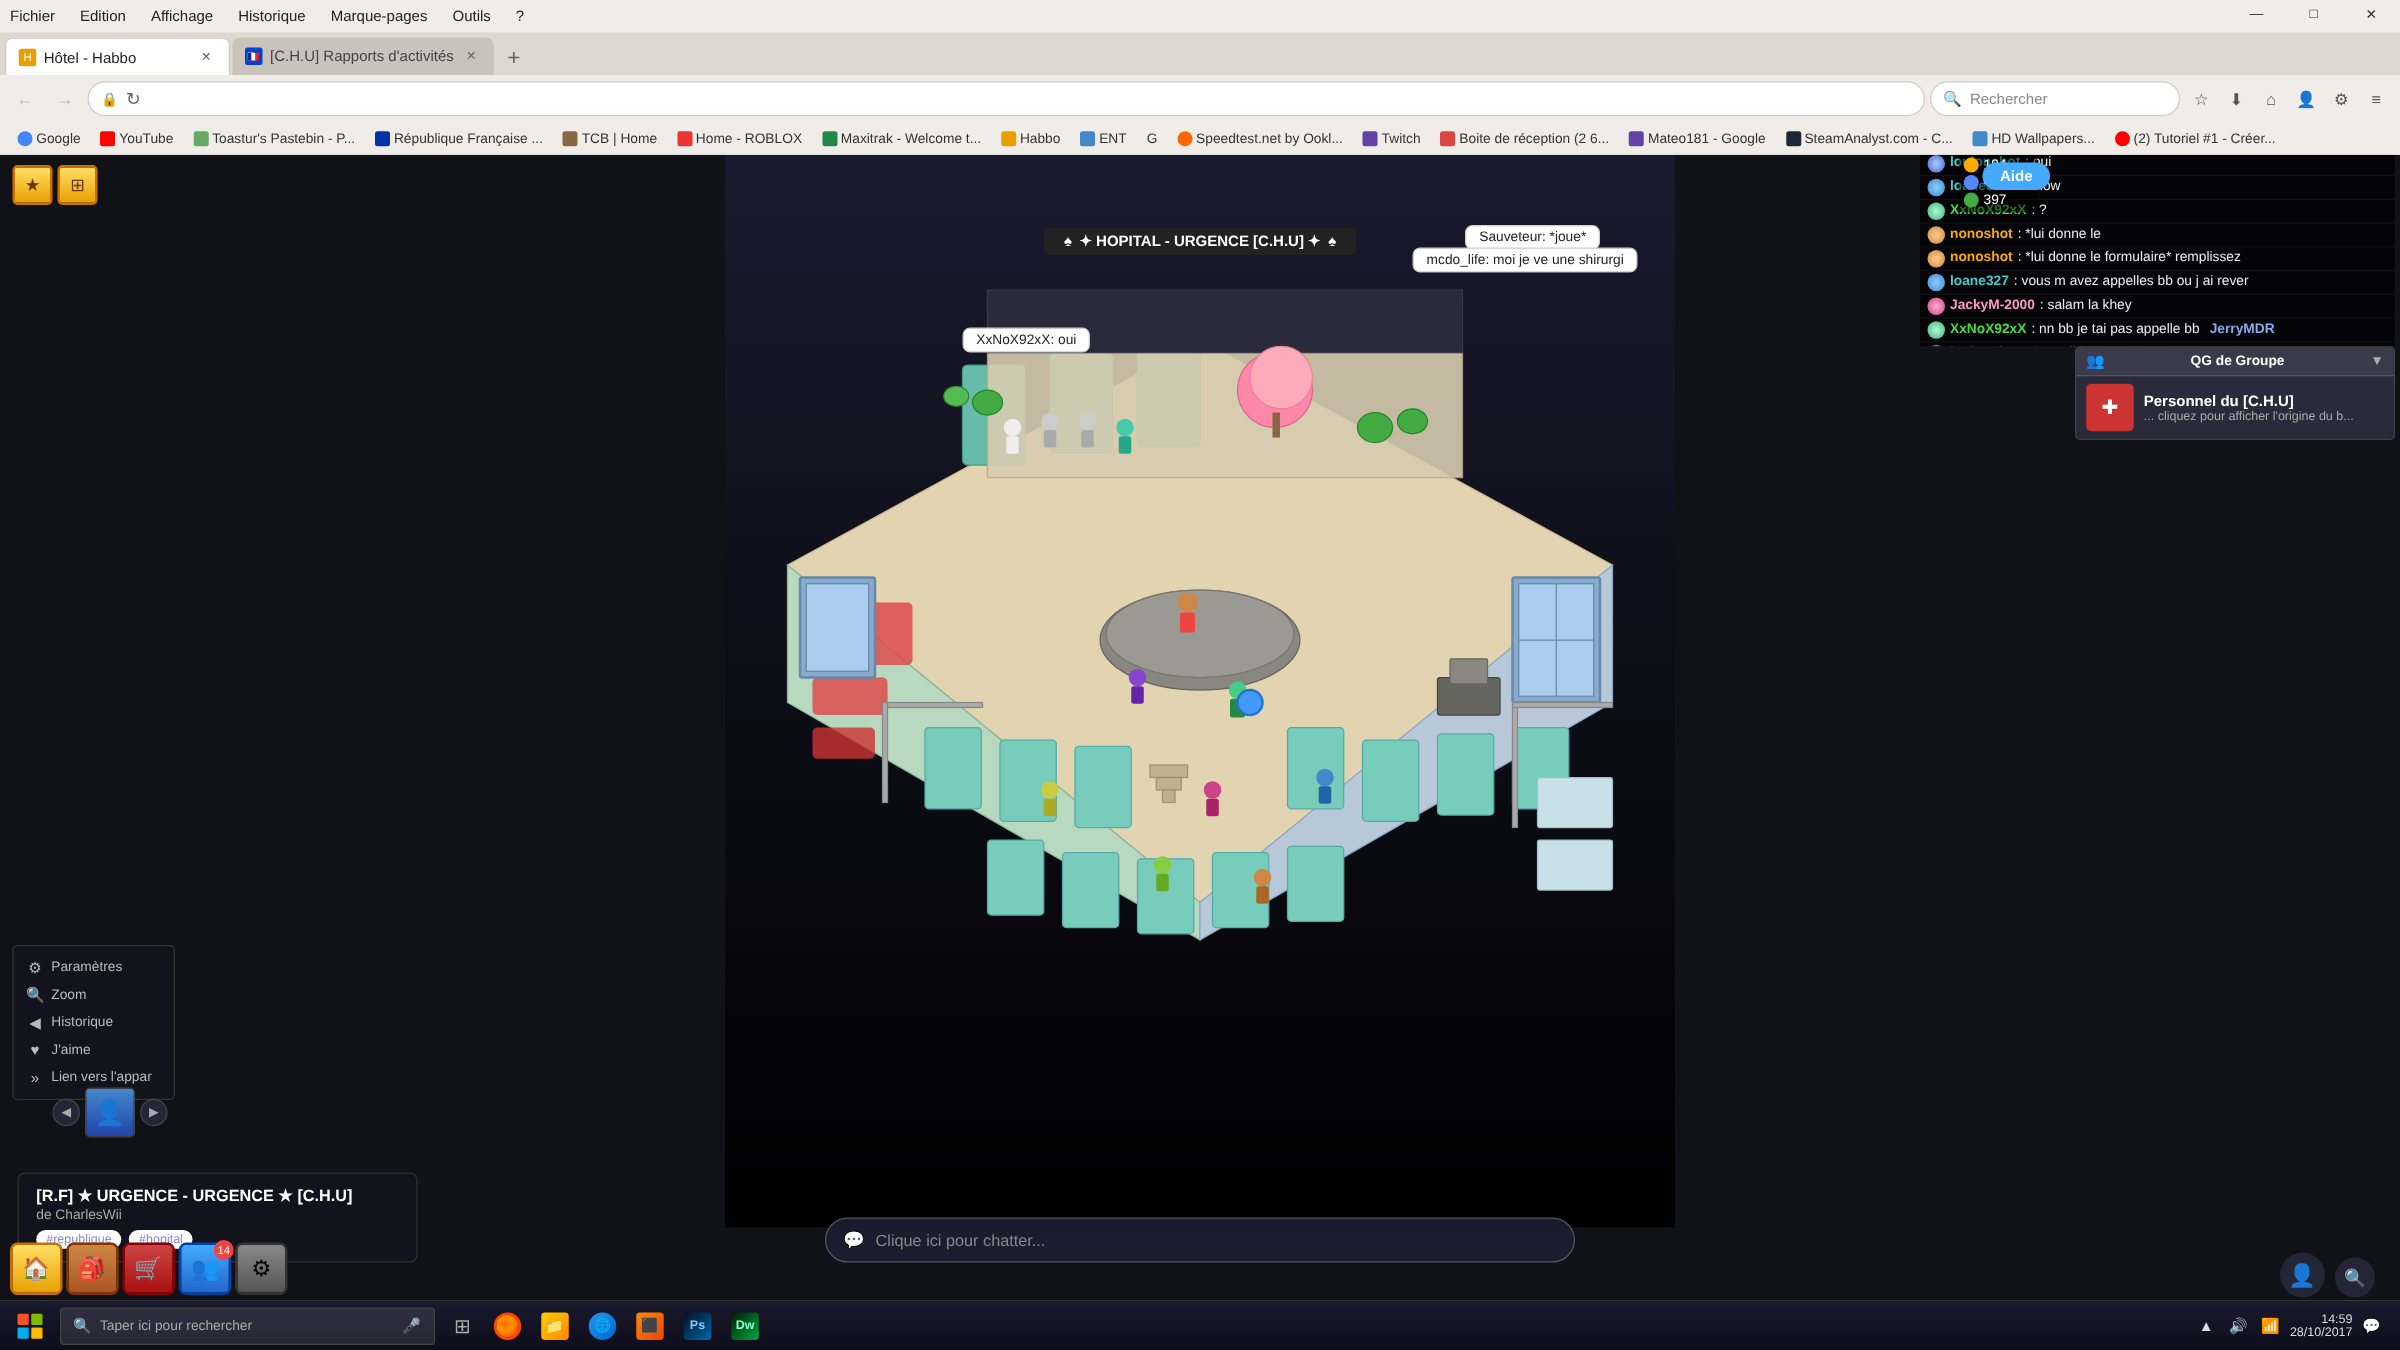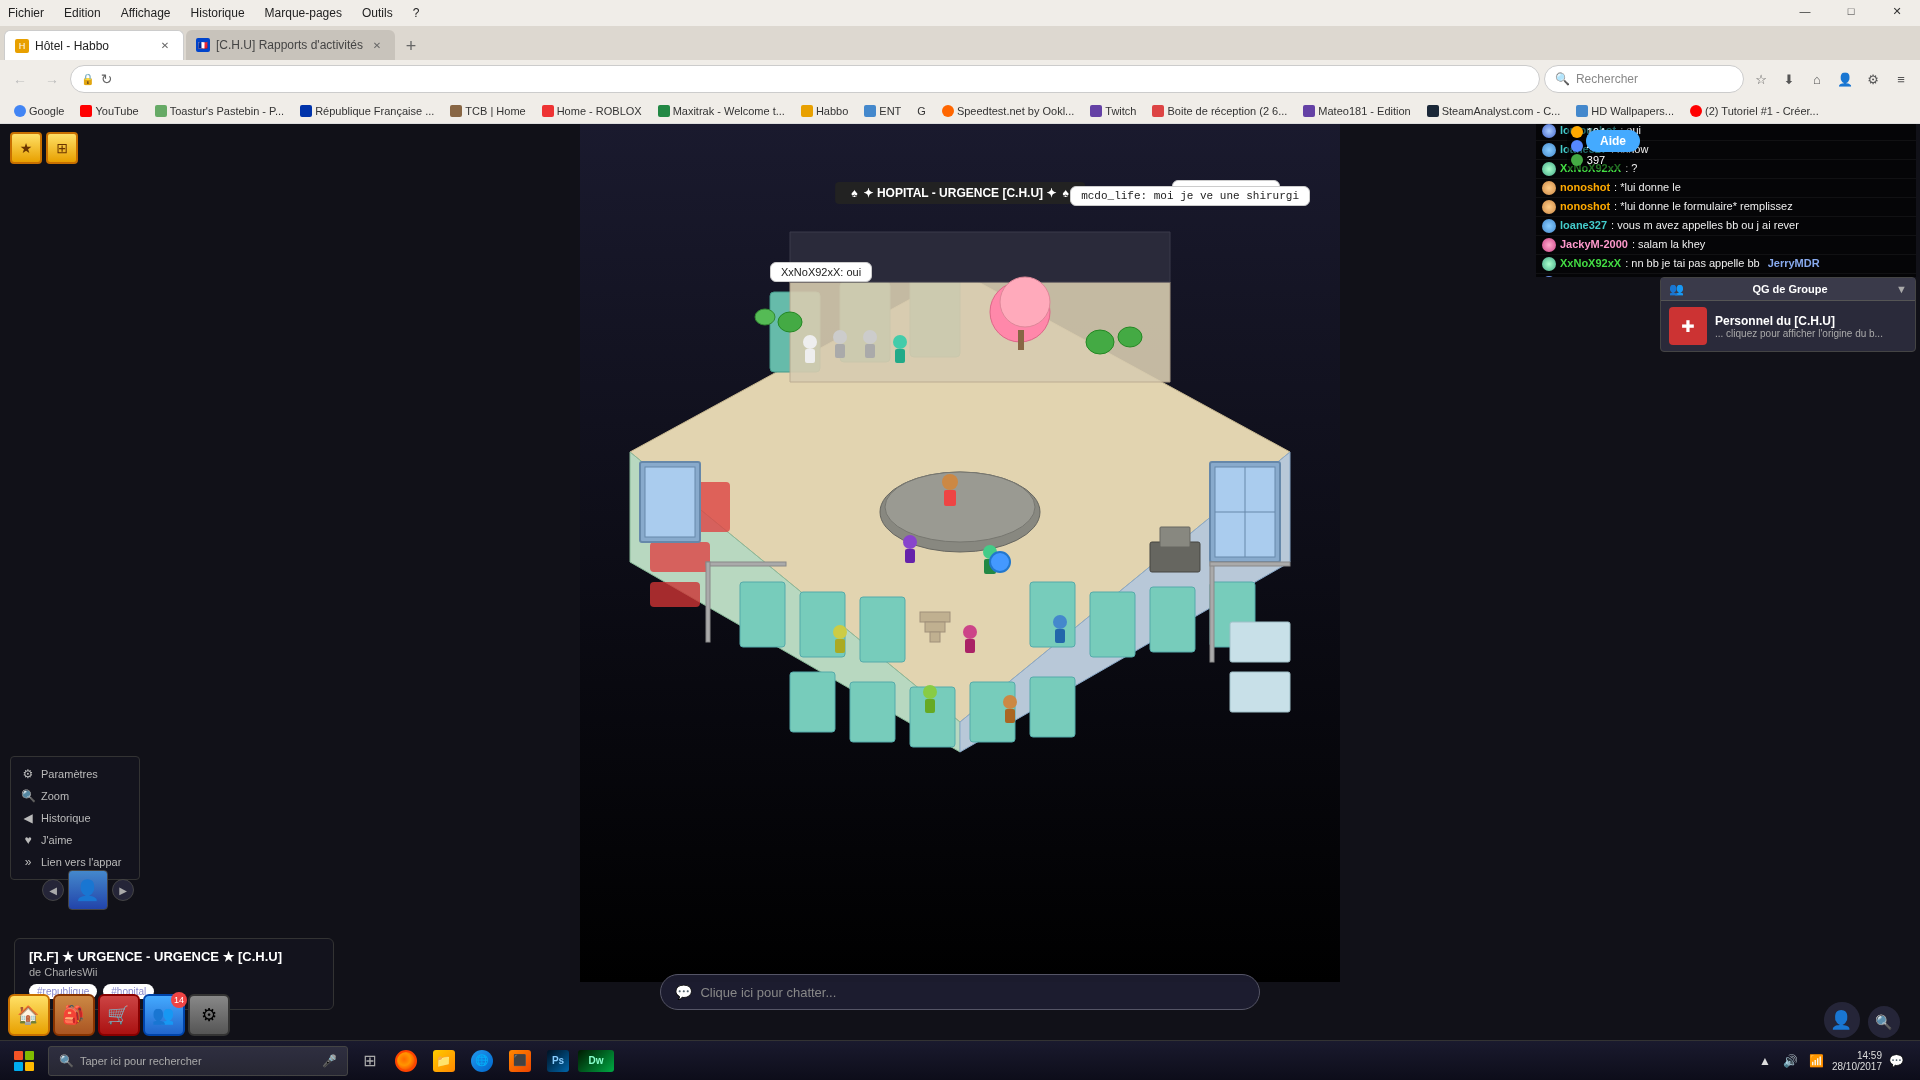--- a/index.html
+++ b/index.html
@@ -821,21 +821,21 @@
     <div class="bookmark-item">
       <span class="bk-icon" style="background:#6441a5; border-radius:2px;"></span>
       <span>Twitch</span>
     </div>
     <div class="bookmark-item">
       <span class="bk-icon" style="background:#dd4444; border-radius:2px;"></span>
       <span>Boite de réception (2 6...</span>
     </div>
     <div class="bookmark-item">
       <span class="bk-icon" style="background:#6441a5; border-radius:2px;"></span>
-      <span>Mateo181 - Edition</span>
+      <span>Mateo181 - Google</span>
     </div>
     <div class="bookmark-item">
       <span class="bk-icon" style="background:#1b2838; border-radius:2px;"></span>
       <span>SteamAnalyst.com - C...</span>
     </div>
     <div class="bookmark-item">
       <span class="bk-icon" style="background:#4488cc; border-radius:2px;"></span>
       <span>HD Wallpapers...</span>
     </div>
     <div class="bookmark-item">
@@ -960,21 +960,21 @@
     <div class="room-banner no-select">
       <span>♠</span>
       <span>✦ HOPITAL - URGENCE [C.H.U] ✦</span>
       <span>♠</span>
     </div>
 
     <div class="sauveteur-bubble no-select" style="position:absolute; top:58px; right:60px; background:#fff; border:1px solid #ccc; border-radius:6px; padding:3px 10px; font-size:11px; color:#222; z-index:20; white-space:nowrap;">
       <span>Sauveteur: *joue*</span>
     </div>
 
-    <div style="position:absolute; top:64px; right:30px; background:#fff; border:1px solid #ccc; border-radius:6px; padding:3px 10px; font-size:11px; color:#222; z-index:20; white-space:nowrap;font-family:Liberation Mono, monospace;">
+    <div style="position:absolute; top:76px; right:30px; background:#fff; border:1px solid #ccc; border-radius:6px; padding:3px 10px; font-size:11px; color:#222; z-index:20; white-space:nowrap;">
       <span>mcdo_life: moi je ve une shirurgi</span>
     </div>
 
     <div style="position:absolute; top:140px; left:190px; background:#fff; border:1px solid #ccc; border-radius:6px; padding:3px 10px; font-size:11px; color:#222; z-index:20; white-space:nowrap;">
       <span>XxNoX92xX: oui</span>
     </div>
 
   </div>
 
   <div class="habbo-toolbar">
@@ -1199,21 +1199,21 @@
       </div>
     </div>
 
     <div class="task-btn">
       <div style="width:22px; height:22px; background:linear-gradient(135deg,#001122,#0066aa); border-radius:3px; display:flex; align-items:center; justify-content:center; font-size:10px; color:#88ccff; font-weight:bold;">
         Ps
       </div>
     </div>
 
     <div class="task-btn">
-      <div style="width:36px; height:22px; background:linear-gradient(135deg,#001a00,#00aa44); border-radius:3px; display:flex; align-items:center; justify-content:center; font-size:10px; color:#88ffcc; font-weight:bold;">
+      <div style="width:22px; height:22px; background:linear-gradient(135deg,#001a00,#00aa44); border-radius:3px; display:flex; align-items:center; justify-content:center; font-size:10px; color:#88ffcc; font-weight:bold;">
         Dw
       </div>
     </div>
   </div>
 
   <div class="taskbar-right">
 
     <div class="sys-icon">▲</div>
 
     <div class="sys-icon">🔊</div>

